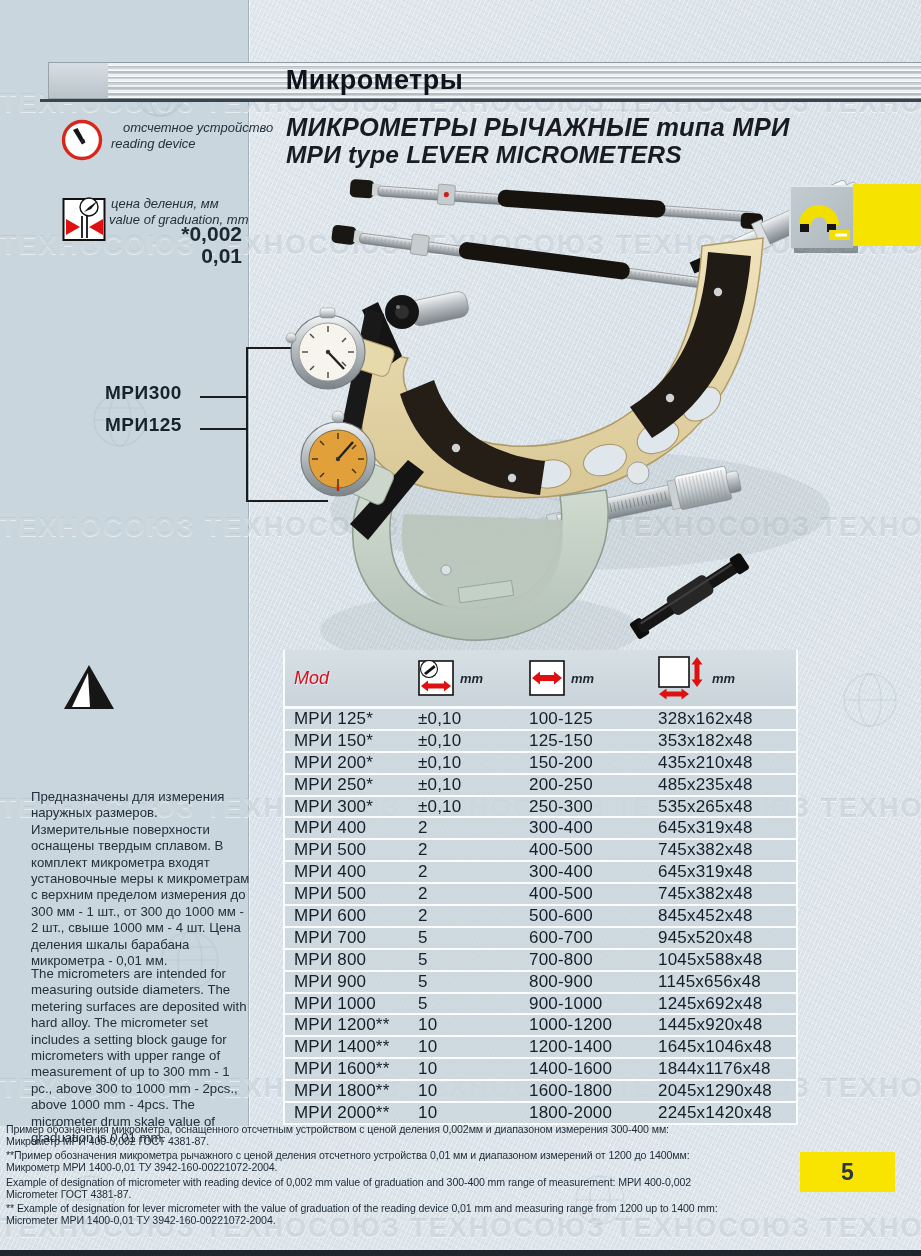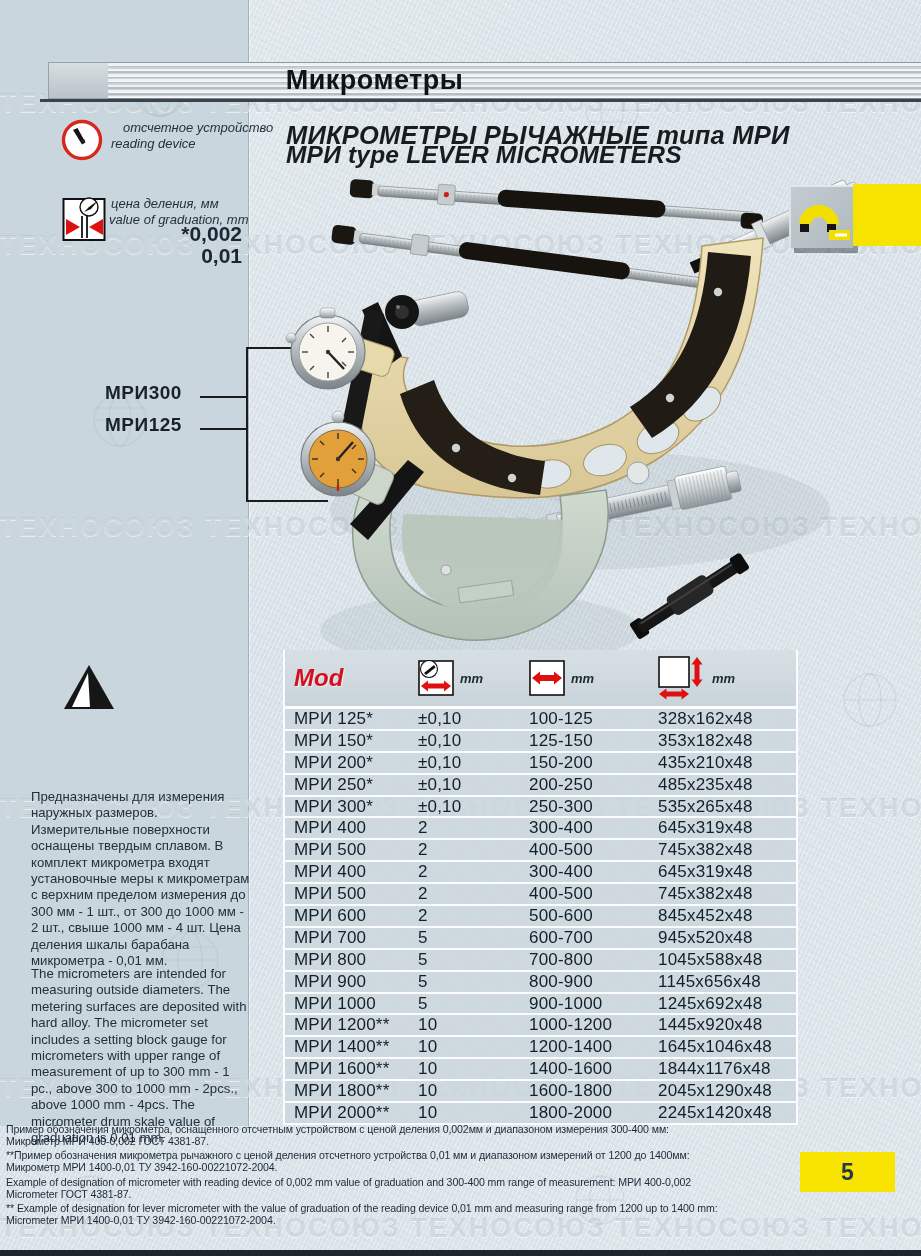--- a/index.html
+++ b/index.html
@@ -36,21 +36,21 @@
   .desc{width:221px;font-size:13.2px;line-height:16.4px;color:#22303d;}
   
   .cat-box{left:789px;top:185px;width:64px;height:63px;background:linear-gradient(135deg,#c3ccd1,#aeb8bd);
     border-top:2px solid #e2e7ea;border-left:2px solid #dce2e5;box-sizing:border-box;box-shadow:5px 5px 0 rgba(58,68,76,.5);}
   .cat-band{left:853px;top:184px;width:68px;height:62px;background:#f6e300;}
   
   .dtable{left:283px;top:650px;width:511px;border-left:2px solid rgba(255,255,255,.85);border-right:2px solid rgba(255,255,255,.85);}
   .thead{height:56px;background:linear-gradient(#d6dfe4,#c9d4da);display:grid;grid-template-columns:124px 111px 129px 1fr;
     align-items:center;border-bottom:3px solid rgba(255,255,255,.9);}
   .thead .hcell{padding-left:9px;display:flex;align-items:center;gap:6px;}
-  .mod-h{font-size:24px;font-weight:700;font-style:italic;color:#d40f1e;text-shadow:1px 1px 0 rgba(255,255,255,.6);}
+  .mod-h{font-size:18px;font-weight:400;font-style:italic;color:#d40f1e;text-shadow:1px 1px 0 rgba(255,255,255,.6);}
   .mm{font-size:13px;font-weight:bold;font-style:italic;color:#1d2833;}
   .trow{display:grid;grid-template-columns:124px 111px 129px 1fr;height:21.9px;box-sizing:border-box;
     background:rgba(203,214,221,.85);border-bottom:2.5px solid rgba(255,255,255,.92);align-items:center;}
   .tcell{padding-left:9px;font-size:17px;color:#141f2a;letter-spacing:.2px;white-space:nowrap;}
   
   .fnotes{left:6px;top:1124px;width:866px;}
   .fnline{font-size:10.6px;line-height:11.9px;color:#1c2a38;letter-spacing:-.1px;}
   .fngap{margin-top:2.5px;}
   
   .pagenum{left:800px;top:1152px;width:95px;height:40px;background:#f8e400;
@@ -155,21 +155,21 @@
   <div class="abs grad-vals" style="left:140px;top:244px;width:102px;">0,01</div>
 
   <div class="abs mri-label" style="left:105px;top:377px;">МРИ300</div>
   <div class="abs mri-label" style="left:105px;top:409px;">МРИ125</div>
   <div class="abs conn" style="left:200px;top:396px;width:47px;height:1.6px;"></div>
   <div class="abs conn" style="left:200px;top:428px;width:47px;height:1.6px;"></div>
   <div class="abs conn" style="left:246px;top:347px;width:1.6px;height:155px;"></div>
   <div class="abs conn" style="left:246px;top:347px;width:136px;height:1.6px;"></div>
   <div class="abs conn" style="left:246px;top:500px;width:82px;height:1.6px;"></div>
 
-  <div class="abs heading" style="left:286px;top:113px;margin-top:8px;">МИКРОМЕТРЫ РЫЧАЖНЫЕ типа МРИ</div>
+  <div class="abs heading" style="left:286px;top:113px;">МИКРОМЕТРЫ РЫЧАЖНЫЕ типа МРИ</div>
   <div class="abs heading heading-en" style="left:286px;top:141px;">МРИ type LEVER MICROMETERS</div>
 
   <svg class="abs" style="left:250px;top:160px;" width="671" height="500" viewBox="0 0 671 500">
     <defs>
       <linearGradient id="metal" x1="0" y1="0" x2="0" y2="1">
         <stop offset="0" stop-color="#f2f4f5"></stop>
           <stop offset=".45" stop-color="#b7bdc1"></stop>
           <stop offset="1" stop-color="#7c8489"></stop>
       </linearGradient>
       <linearGradient id="metal2" x1="0" y1="0" x2="0" y2="1">

